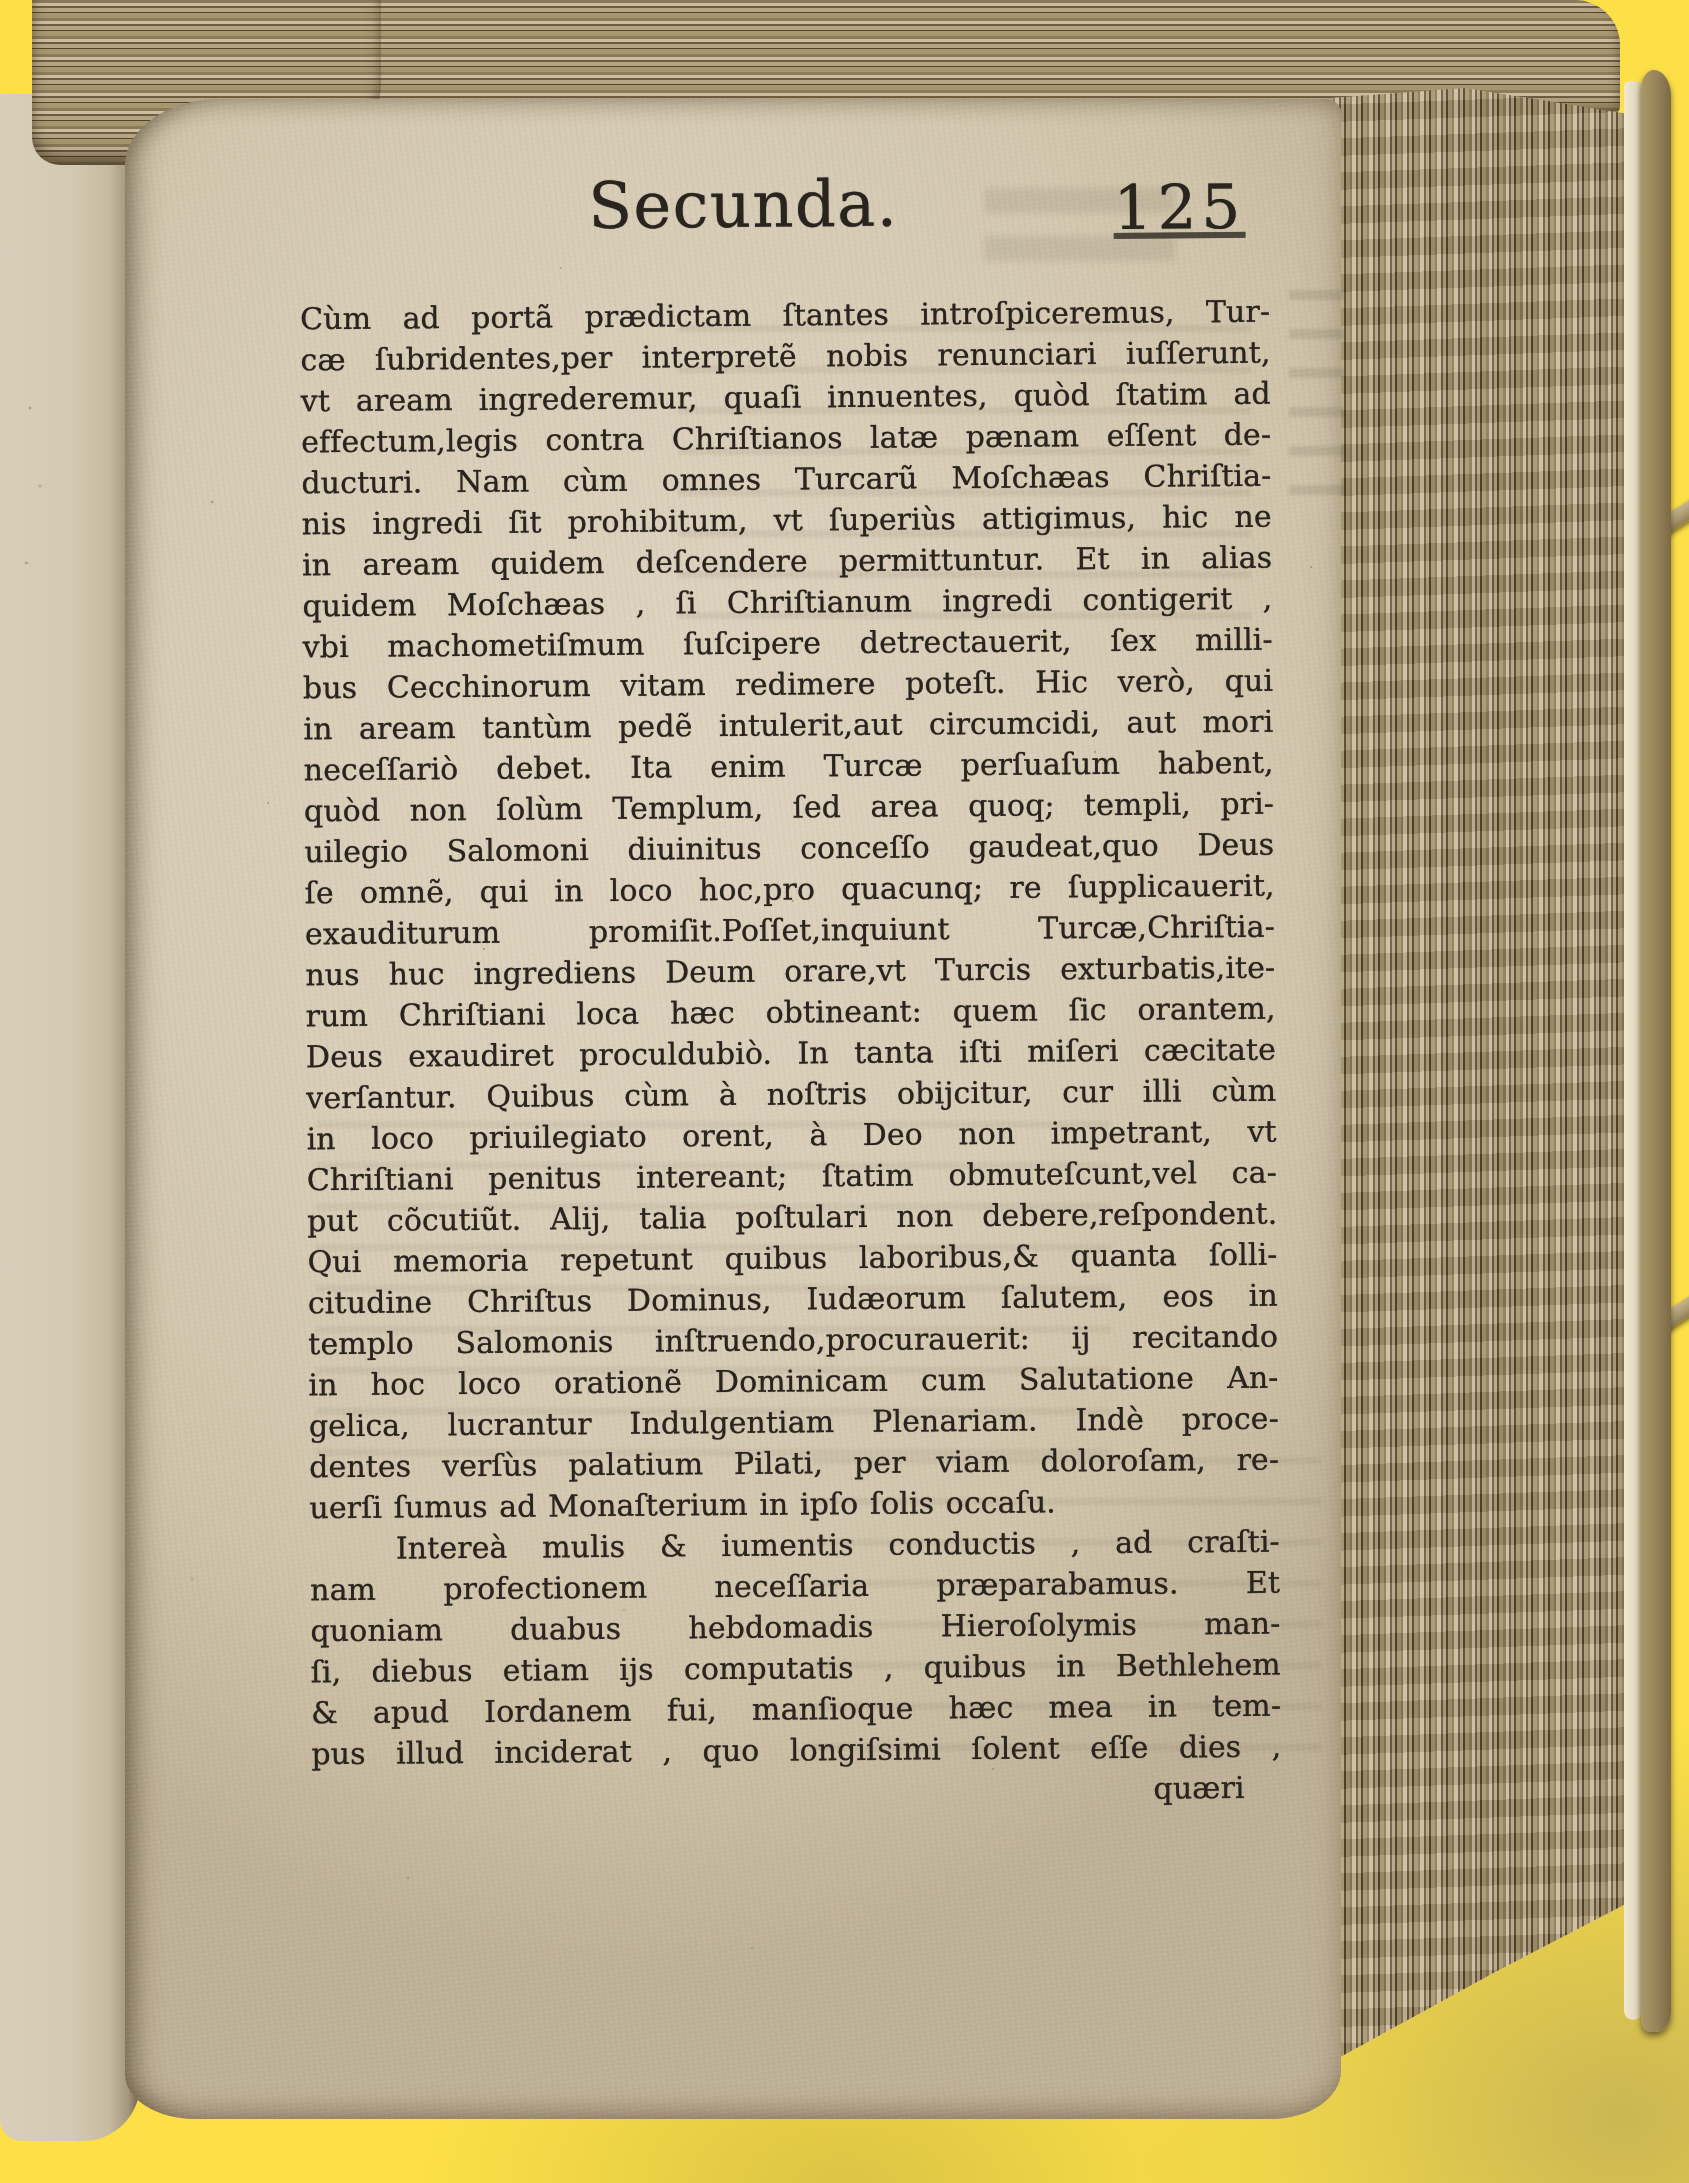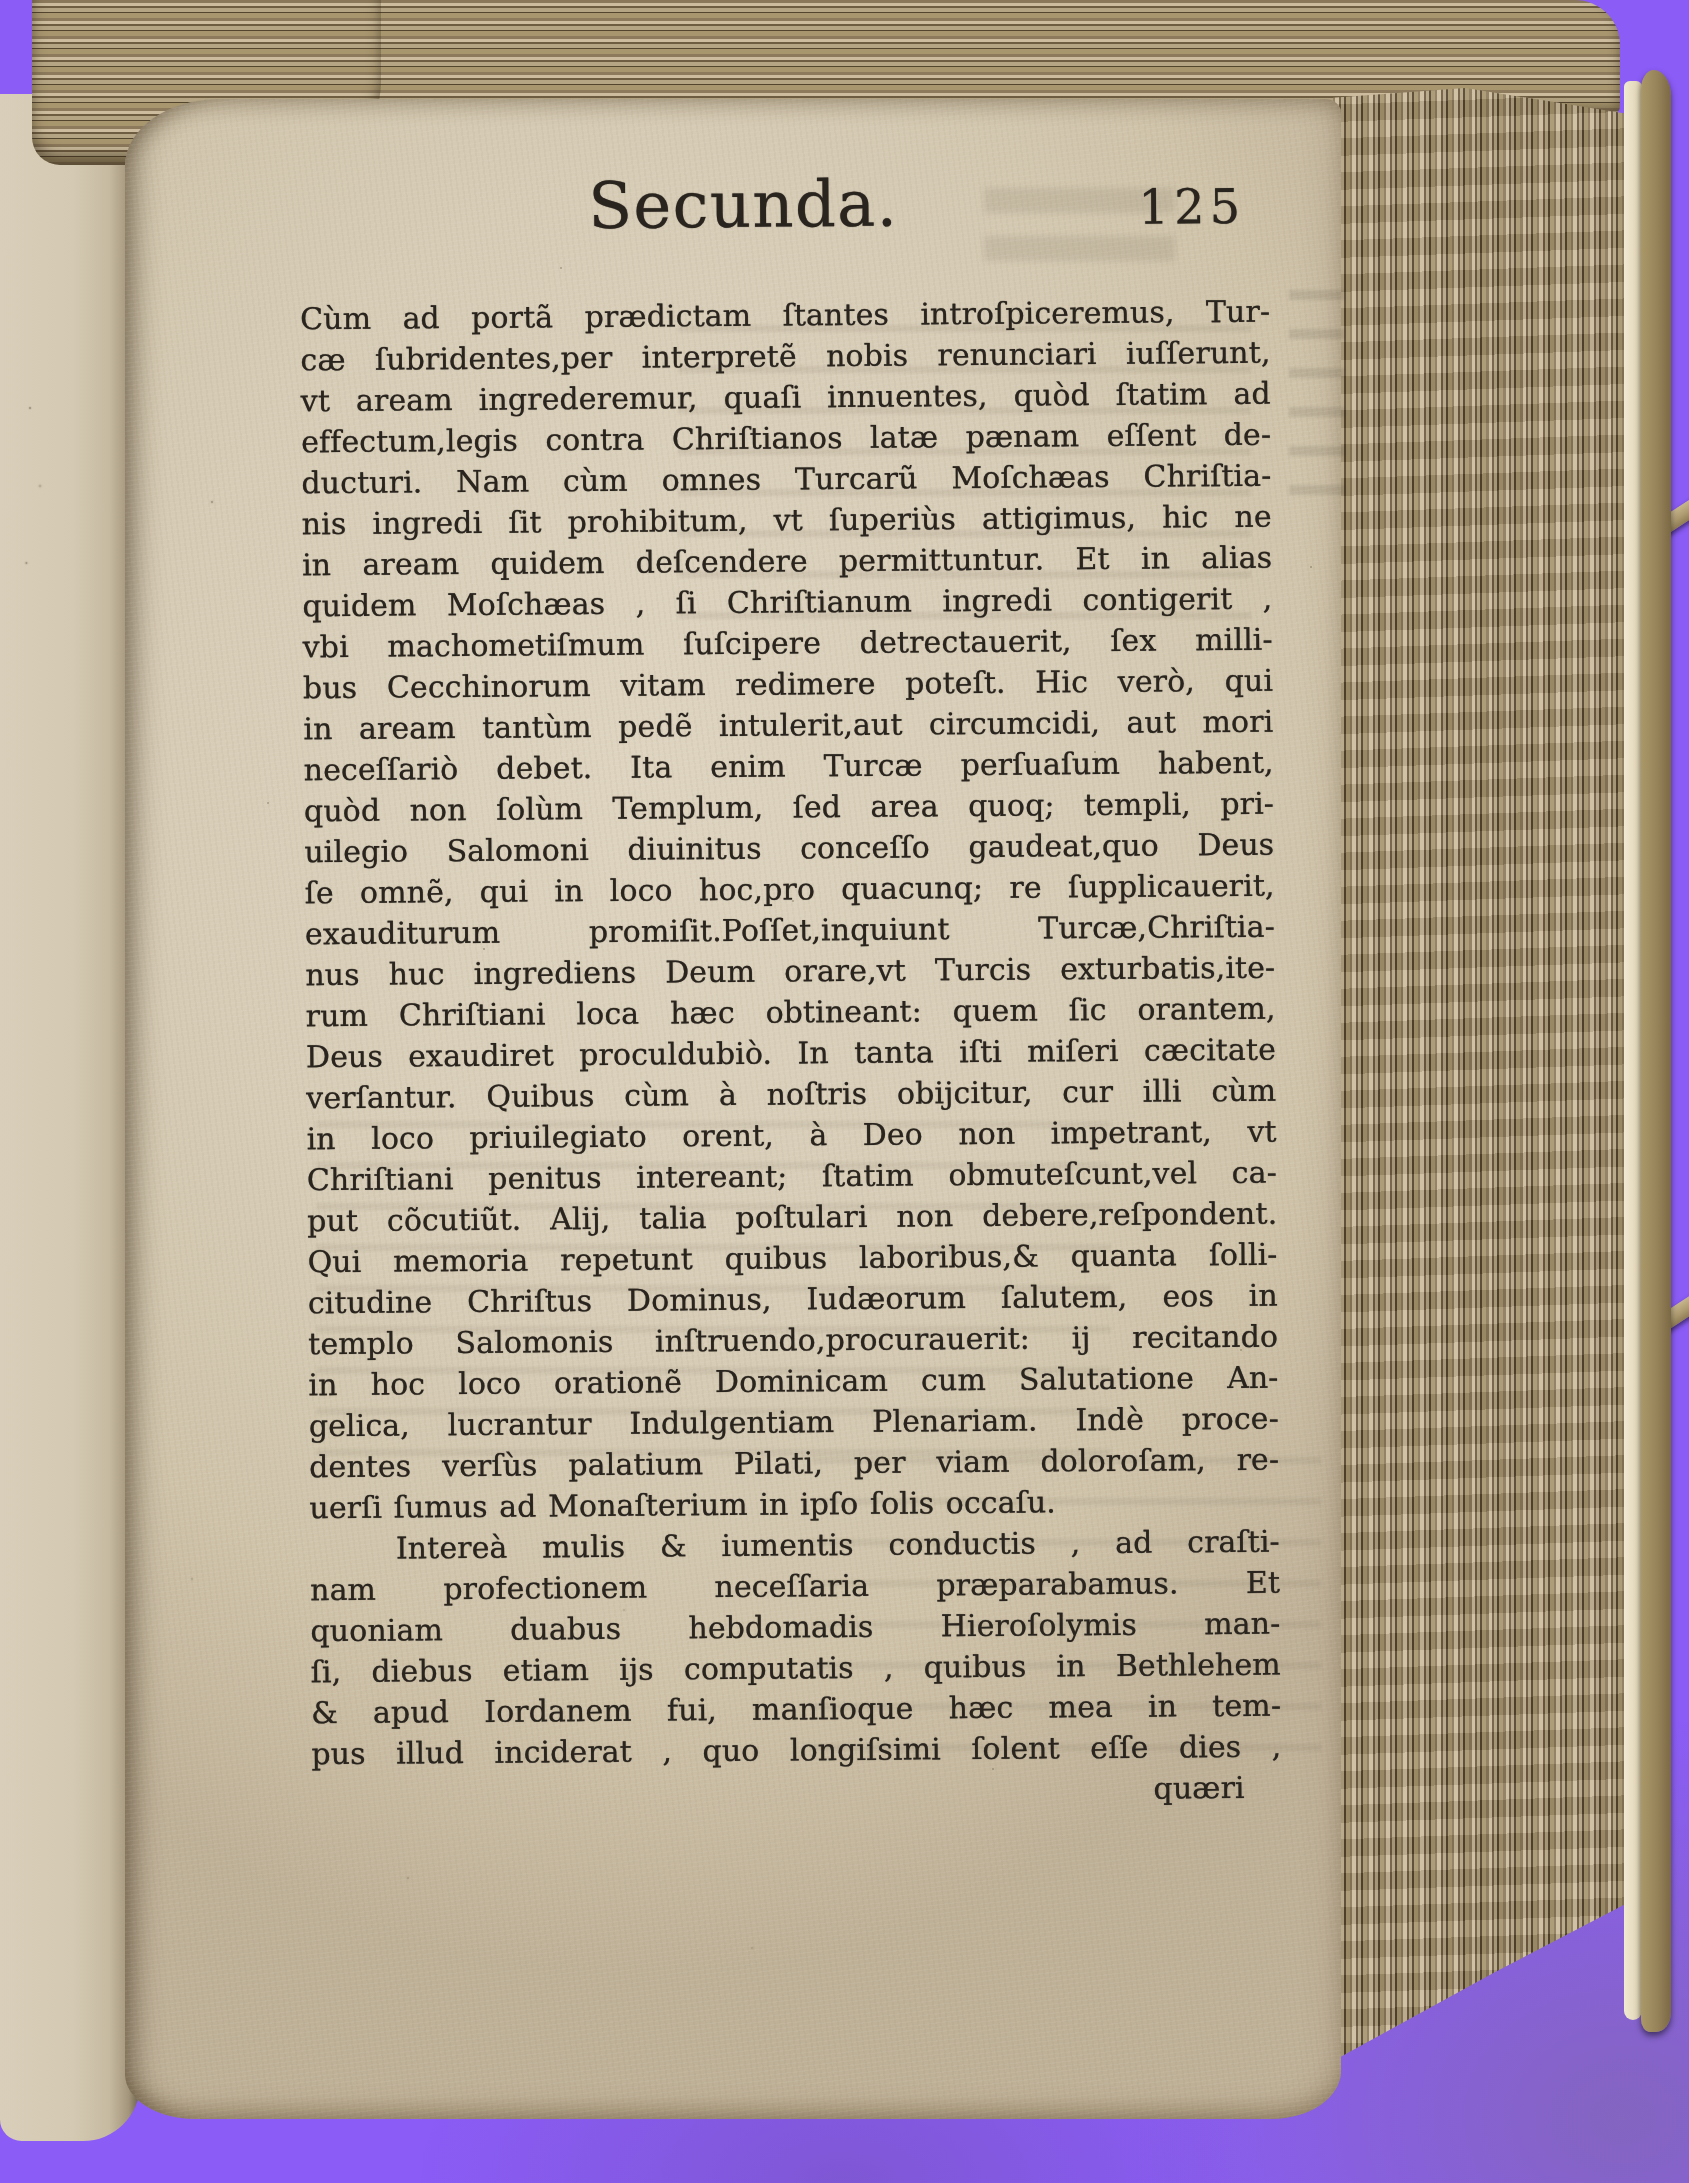--- a/index.html
+++ b/index.html
@@ -1,18 +1,18 @@
 <!DOCTYPE html>
 <html style="font-size:10.2px"><head>
 <meta charset="utf-8">
 <style>
   html,body{margin:0;padding:0;background:#0e0d0b;}
   #screen{
     position:relative; width:1690px; height:2183px; overflow:hidden;
-    background:#8b5cf6;
+    background:#fde047;
     font-family:"DejaVu Serif", serif;
   }
   
   .bg-glow{
     position:absolute; inset:0;
     background:
       radial-gradient(ellipse 700px 573px at 96% 97%, rgba(120,115,104,.38), transparent 70%),
       radial-gradient(ellipse 573px 318px at 50% 100%, rgba(70,66,58,.18), transparent 75%);
   }
   
@@ -122,22 +122,23 @@
   }
   .header-row{ position:relative; height:70px; }
   .header-title{
     position:absolute; left:289px; top:0;
     font-size:64px; line-height:70px; letter-spacing:1.3px;
     text-shadow:0 0 1px rgba(41,36,30,.65);
     -webkit-text-stroke:0.3px rgba(41,36,30,.5);
   }
   .page-number{
     position:absolute; right:24px; top:15.3px;
-    font-size:48px; line-height:51px; letter-spacing:5.1px;
+    font-size:61px; line-height:51px; letter-spacing:5.1px;
     text-shadow:0 0 1px rgba(41,36,30,.6);
+    text-decoration:underline;
     -webkit-text-stroke:0.3px rgba(41,36,30,.45);
   }
   .lines{ margin-top:55px; }
   .line{
     height:41px; line-height:41px; font-size:30px;
     letter-spacing:0.1px; word-spacing:1.9px;
     text-align:justify; text-align-last:justify;
     text-shadow:0 0 0.8px rgba(41,36,30,.6);
     -webkit-text-stroke:0.3px rgba(41,36,30,.5);
     white-space:nowrap; overflow:visible;

